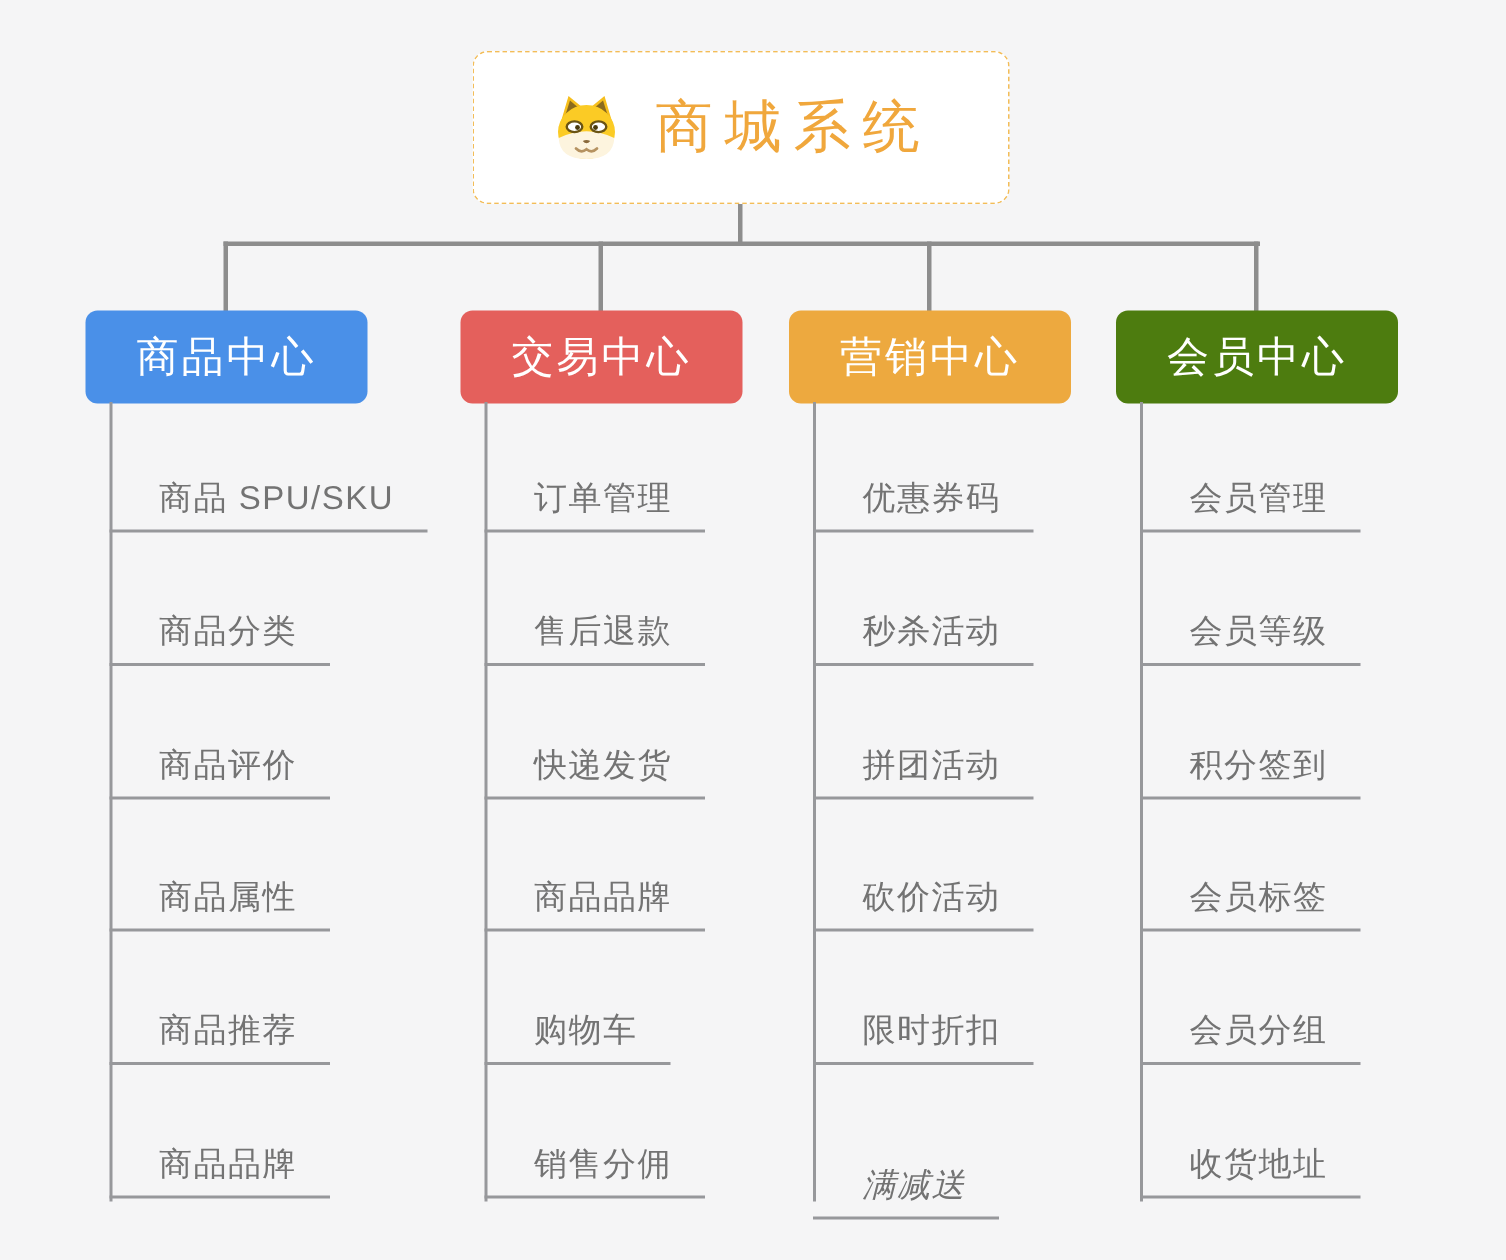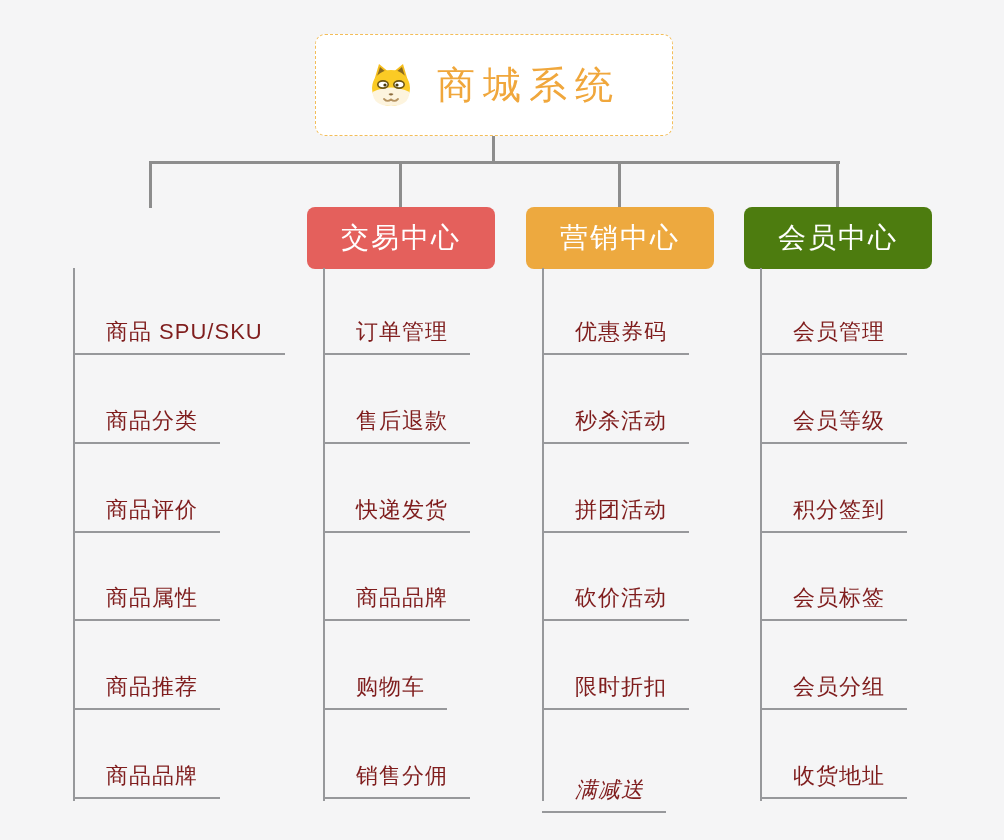--- a/index.html
+++ b/index.html
@@ -28,21 +28,21 @@
     position:absolute;top:207px;width:188px;height:62px;border-radius:8px;
     display:flex;align-items:center;justify-content:center;
     color:#ffffff;font-size:28px;letter-spacing:2px;white-space:nowrap;
   }
   .h0{left:57px;} .h1{left:307px;} .h2{left:526px;} .h3{left:744px;}
   
   .items{position:absolute;top:321px;}
   .c0{left:73px;} .c1{left:323px;} .c2{left:542px;} .c3{left:760px;}
   .item{
     position:absolute;left:0;white-space:nowrap;
-    font-size:22px;line-height:22px;letter-spacing:1px;color:#7f1d1d;
+    font-size:22px;line-height:22px;letter-spacing:1px;color:#737373;
     padding:0 22px 10px 33px;border-bottom:2px solid #97989b;
   }
 </style>
 </head>
 <body>
 
 <div class="canvas">
 
   <div class="conn stem"></div>
   <div class="conn hbar"></div>
@@ -64,20 +64,21 @@
         <ellipse cx="32" cy="23.5" rx="5.2" ry="3.6" fill="#FFFFFF" stroke="#6B5413" stroke-width="1.6"></ellipse>
         <circle cx="18" cy="24" r="1.6" fill="#4A3A0C"></circle>
         <circle cx="30" cy="24" r="1.6" fill="#4A3A0C"></circle>
         <path d="M21.5 33 Q24 31.5 26.5 33 Q24 36 21.5 33 Z" fill="#8A6A3B"></path>
         <path d="M17 38 Q20.5 41.5 24 38.5 Q27.5 41.5 31 38" fill="none" stroke="#B59260" stroke-width="1.8" stroke-linecap="round"></path>
       </svg>
     </span>
     <span class="root-title" style="color: rgb(240, 167, 60);">商城系统</span>
   </div>
 
+  <div class="header h0" style="background: rgb(74, 144, 232);">商品中心</div>
   <div class="header h2" style="background: rgb(237, 169, 63);">营销中心</div>
   <div class="header h1" style="background: rgb(228, 96, 92);">交易中心</div>
   <div class="header h3" style="background: #4d7c0f;">会员中心</div>
 
   <div class="vline v0"></div>
   <div class="vline v1"></div>
   <div class="vline v2"></div>
   <div class="vline v3"></div>
 
   <div class="items c0">

